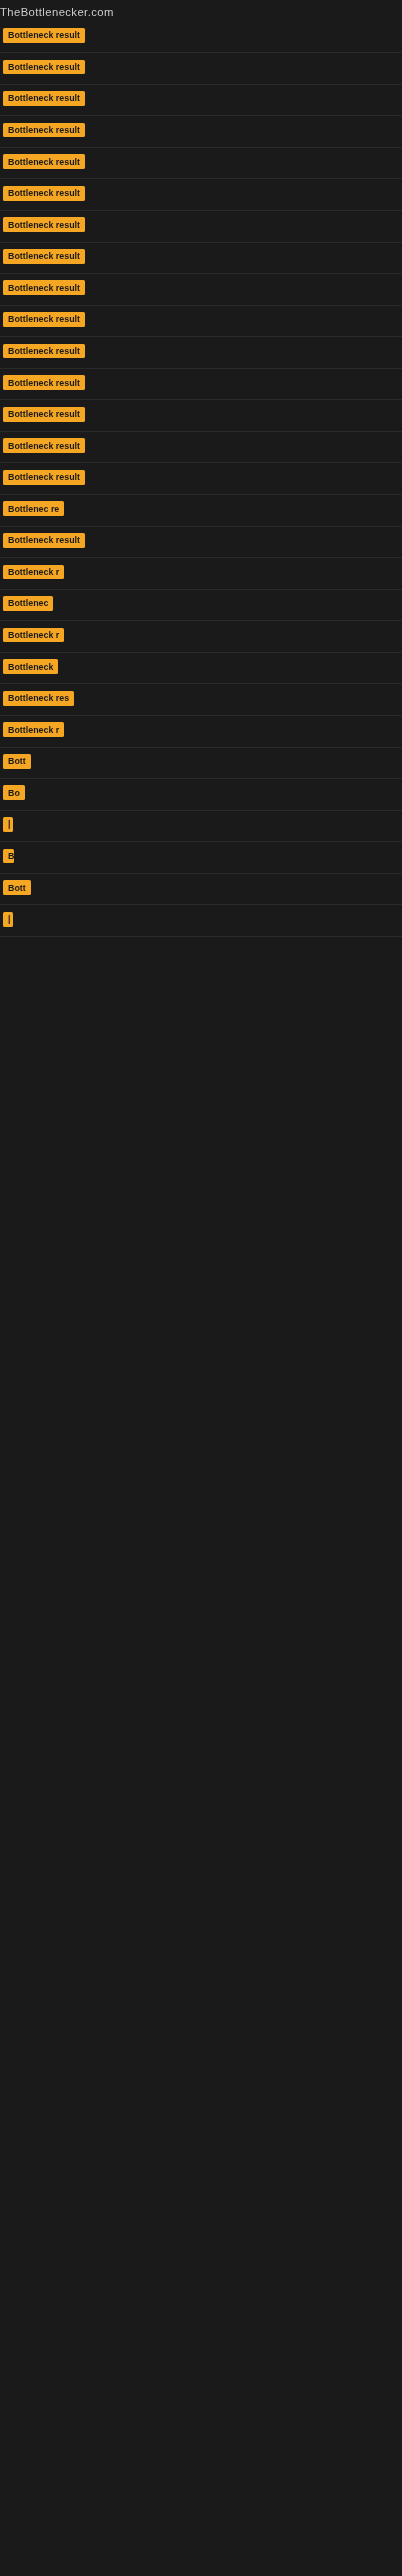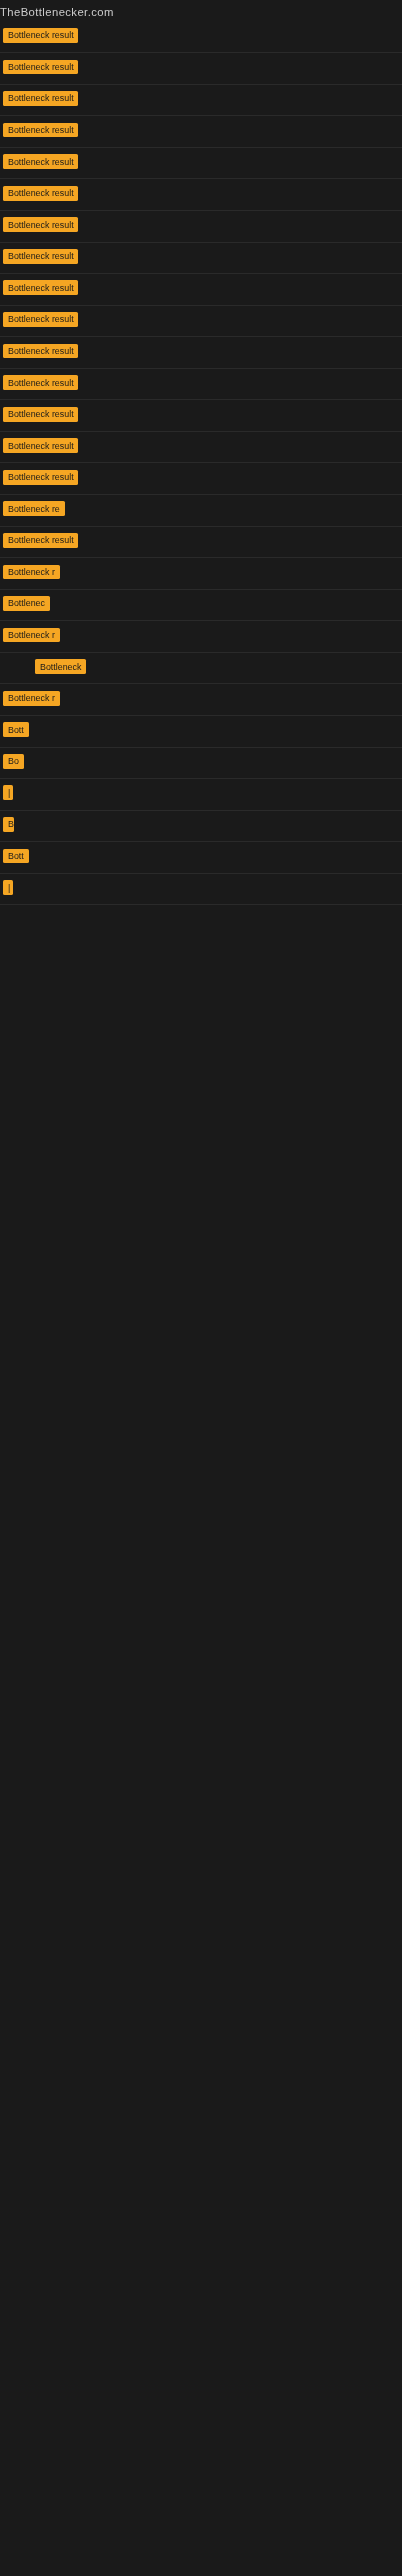--- a/index.html
+++ b/index.html
@@ -27,21 +27,21 @@
     .bottleneck-item {
       padding: 6.4px 3.2px;
       border-bottom: 0.8px solid #2a2a2a;
     }
 
     .bottleneck-badge {
       display: inline-block;
       background-color: #f5a623;
       color: #1a1a1a;
       font-size: 8.9px;
-      font-weight: normal;
+      font-weight: bold;
       padding: 2.4px 4.8px;
       border-radius: 1.6px;
       white-space: nowrap;
       overflow: hidden;
     }
   </style>
 </head>
 <body>
 
 <div>
@@ -57,26 +57,27 @@
     <div class="bottleneck-item"><span class="bottleneck-badge" style="max-width: 95px;">Bottleneck result</span></div>
     <div class="bottleneck-item"><span class="bottleneck-badge" style="max-width: 97px;">Bottleneck result</span></div>
     <div class="bottleneck-item"><span class="bottleneck-badge" style="max-width: 97px;">Bottleneck result</span></div>
     <div class="bottleneck-item"><span class="bottleneck-badge" style="max-width: 95px;">Bottleneck result</span></div>
     <div class="bottleneck-item"><span class="bottleneck-badge" style="max-width: 93px;">Bottleneck result</span></div>
     <div class="bottleneck-item"><span class="bottleneck-badge" style="max-width: 97px;">Bottleneck result</span></div>
     <div class="bottleneck-item"><span class="bottleneck-badge" style="max-width: 92px;">Bottleneck result</span></div>
     <div class="bottleneck-item"><span class="bottleneck-badge" style="max-width: 90px;">Bottleneck result</span></div>
     <div class="bottleneck-item"><span class="bottleneck-badge" style="max-width: 90px;">Bottleneck result</span></div>
     <div class="bottleneck-item"><span class="bottleneck-badge" style="max-width: 89px;">Bottleneck result</span></div>
-    <div class="bottleneck-item"><span class="bottleneck-badge" style="max-width: 76px;">Bottleneck re</span></div>
+    <div class="bottleneck-item"><span class="bottleneck-badge" style="max-width: 76px;">Bottlenec re</span></div>
     <div class="bottleneck-item"><span class="bottleneck-badge" style="max-width: 87px;">Bottleneck result</span></div>
     <div class="bottleneck-item"><span class="bottleneck-badge" style="max-width: 71px;">Bottleneck r</span></div>
     <div class="bottleneck-item"><span class="bottleneck-badge" style="max-width: 63px;">Bottlenec</span></div>
     <div class="bottleneck-item"><span class="bottleneck-badge" style="max-width: 68px;">Bottleneck r</span></div>
-    <div class="bottleneck-item"><span class="bottleneck-badge" style="max-width: 64px; margin-left: 32px;">Bottleneck</span></div>
+    <div class="bottleneck-item"><span class="bottleneck-badge" style="max-width: 64px;">Bottleneck</span></div>
+    <div class="bottleneck-item"><span class="bottleneck-badge" style="max-width: 79px;">Bottleneck res</span></div>
     <div class="bottleneck-item"><span class="bottleneck-badge" style="max-width: 68px;">Bottleneck r</span></div>
     <div class="bottleneck-item"><span class="bottleneck-badge" style="max-width: 34px;">Bott</span></div>
     <div class="bottleneck-item"><span class="bottleneck-badge" style="max-width: 22.5px;">Bo</span></div>
     <div class="bottleneck-item"><span class="bottleneck-badge" style="max-width: 6.4px;">|</span></div>
     <div class="bottleneck-item"><span class="bottleneck-badge" style="max-width: 11.3px;">B</span></div>
     <div class="bottleneck-item"><span class="bottleneck-badge" style="max-width: 34px;">Bott</span></div>
     <div class="bottleneck-item"><span class="bottleneck-badge" style="max-width: 4.8px;">|</span></div>
   </div>
 
 

